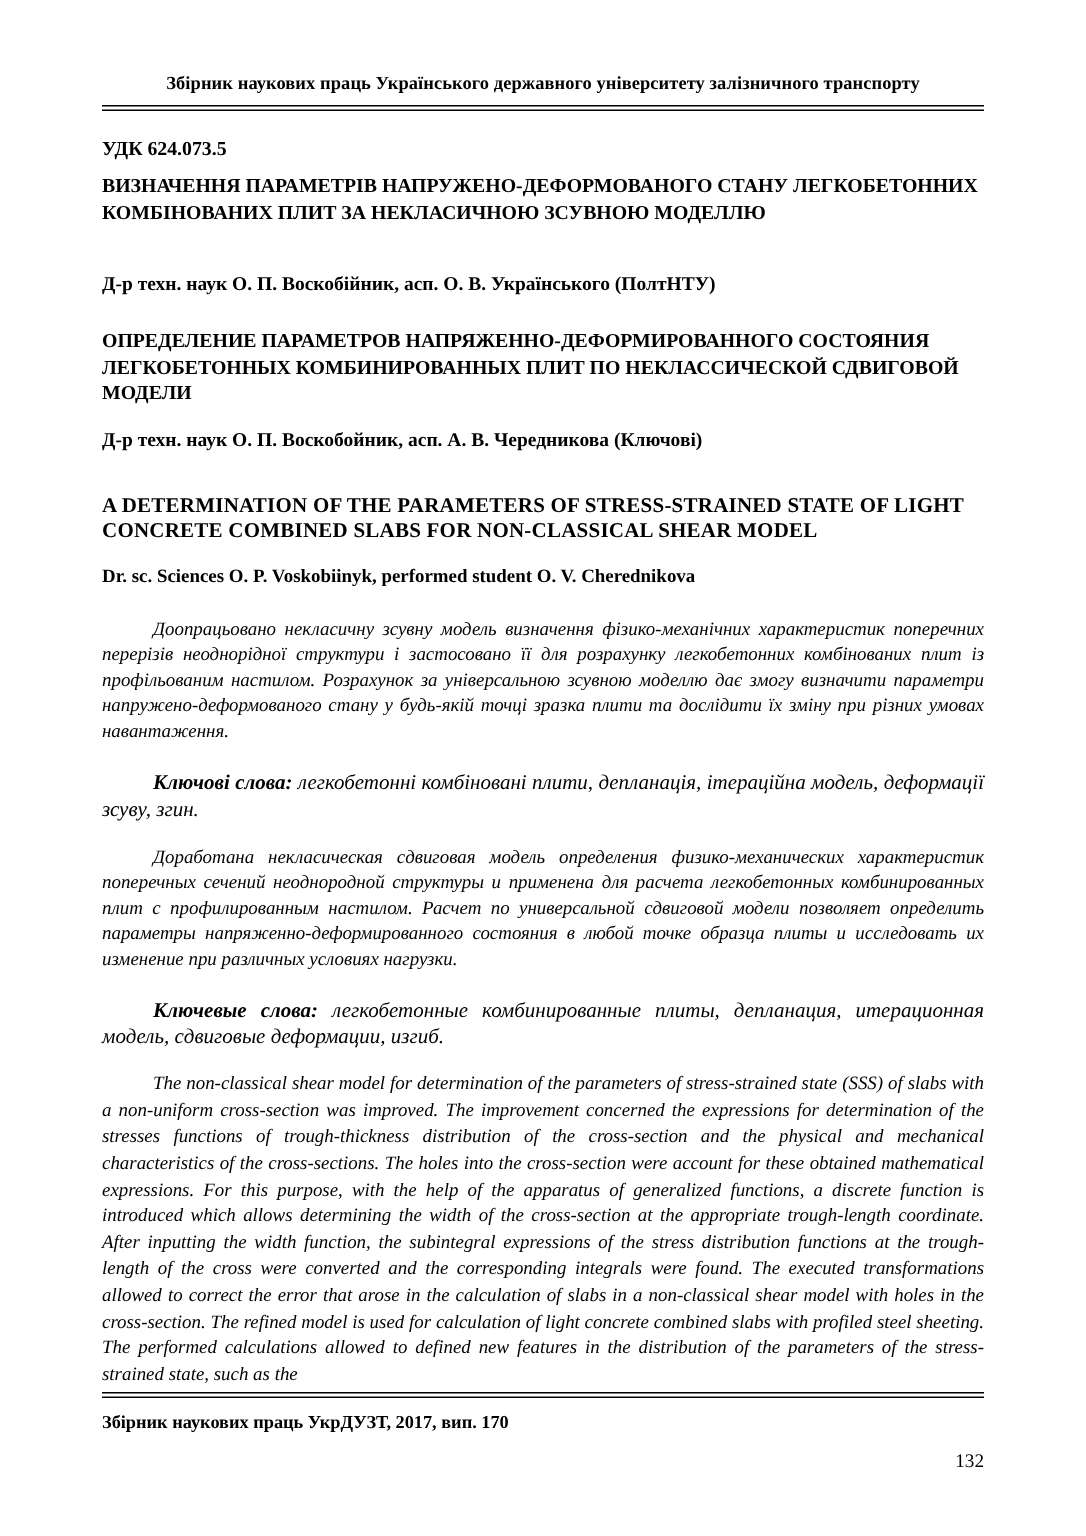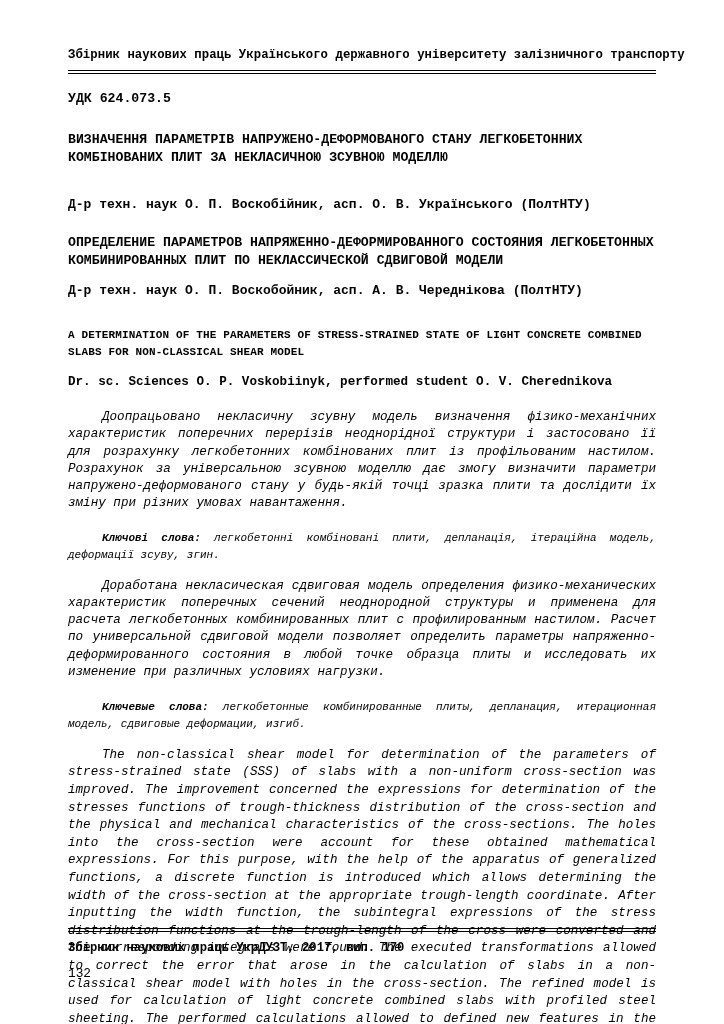--- a/index.html
+++ b/index.html
@@ -12,21 +12,20 @@
     height: 1024px;
     font-family: "Liberation Serif", "DejaVu Serif", serif;
     color: #000000;
     overflow: hidden;
   }
   .page {
     position: relative;
     width: 628px;
     height: 1024px;
     box-sizing: border-box;
-    font-family: Liberation Mono, monospace;
   }
   
   .running-header {
     position: absolute;
     left: 68px;
     top: 47px;
     width: 588px;
   }
   .running-header .rh-text {
     font-weight: bold;
@@ -47,39 +46,39 @@
   .content {
     position: absolute;
     left: 68px;
     top: 90px;
     width: 588px;
   }
   .udk {
     font-weight: bold;
     font-size: 13.2px;
     margin-top: 0;
-    margin-bottom: 24px;
+    margin-bottom: 8px;
     line-height: 17px;
   }
   .title-block {
     font-weight: bold;
     font-size: 13.2px;
     line-height: 17.6px;
     text-transform: none;
     margin-bottom: 13px;
   }
   .title-block.uk { margin-bottom: 30px; }
   .authors {
     font-weight: bold;
     font-size: 13px;
     line-height: 17px;
     margin-bottom: 21px;
   }
   .title-block.en {
-    font-size: 11px;
+    font-size: 14px;
     line-height: 17px;
     letter-spacing: 0.15px;
     margin-top: 28px;
   }
   .authors.en {
     font-size: 12.6px;
     margin-bottom: 18px;
   }
   .abstract {
     font-style: italic;
@@ -87,21 +86,21 @@
     line-height: 17.1px;
     text-align: justify;
     text-indent: 34px;
     margin: 0 0 3px 0;
   }
   .abstract.en {
     line-height: 17.6px;
   }
   .keywords {
     font-style: italic;
-    font-size: 11px;
+    font-size: 14px;
     line-height: 17.1px;
     text-align: justify;
     text-indent: 34px;
     margin: 18px 0 0 0;
   }
   .keywords b {
     font-weight: bold;
     font-style: italic;
   }
   .gap-lg { height: 14px; }
@@ -116,21 +115,21 @@
     margin-top: 0;
     margin-bottom: 8px;
   }
   .footer-line {
     font-weight: bold;
     font-size: 12.2px;
     line-height: 16px;
     white-space: nowrap;
   }
   .page-number {
-    text-align: left;
+    text-align: right;
     font-size: 12.8px;
     margin-top: 10px;
     line-height: 16px;
   }
 </style>
 </head>
 <body>
 
 <div class="page">
 
@@ -142,21 +141,21 @@
   <div class="content">
 
     <div class="udk">УДК 624.073.5</div>
 
     <div class="title-block uk">ВИЗНАЧЕННЯ ПАРАМЕТРІВ НАПРУЖЕНО-ДЕФОРМОВАНОГО СТАНУ ЛЕГКОБЕТОННИХ КОМБІНОВАНИХ ПЛИТ ЗА НЕКЛАСИЧНОЮ ЗСУВНОЮ МОДЕЛЛЮ</div>
 
     <div class="authors">Д-р техн. наук О. П. Воскобійник, асп. О. В. Українського (ПолтНТУ)</div>
 
     <div class="title-block ru">ОПРЕДЕЛЕНИЕ ПАРАМЕТРОВ НАПРЯЖЕННО-ДЕФОРМИРОВАННОГО СОСТОЯНИЯ ЛЕГКОБЕТОННЫХ КОМБИНИРОВАННЫХ ПЛИТ ПО НЕКЛАССИЧЕСКОЙ СДВИГОВОЙ МОДЕЛИ</div>
 
-    <div class="authors">Д-р техн. наук О. П. Воскобойник, асп. А. В. Череднікова (ПолтНТУ)</div>
+    <div class="authors">Д-р техн. наук О. П. Воскобойник, асп. А. В. Чередникова (Ключові)</div>
 
     <div class="title-block en">A DETERMINATION OF THE PARAMETERS OF STRESS-STRAINED STATE OF LIGHT CONCRETE COMBINED SLABS FOR NON-CLASSICAL SHEAR MODEL</div>
 
     <div class="authors en">Dr. sc. Sciences O. P. Voskobiinyk, performed student O. V. Cherednikova</div>
 
     <p class="abstract">Доопрацьовано некласичну зсувну модель визначення фізико-механічних характеристик поперечних перерізів неоднорідної структури і застосовано її для розрахунку легкобетонних комбінованих плит із профільованим настилом. Розрахунок за універсальною зсувною моделлю дає змогу визначити параметри напружено-деформованого стану у будь-якій точці зразка плити та дослідити їх зміну при різних умовах навантаження.</p>
     <p class="keywords"><b>Ключові слова:</b><span> легкобетонні комбіновані плити, депланація, ітераційна модель, деформації зсуву, згин.</span></p>
 
     <div class="gap-lg"></div>
 

